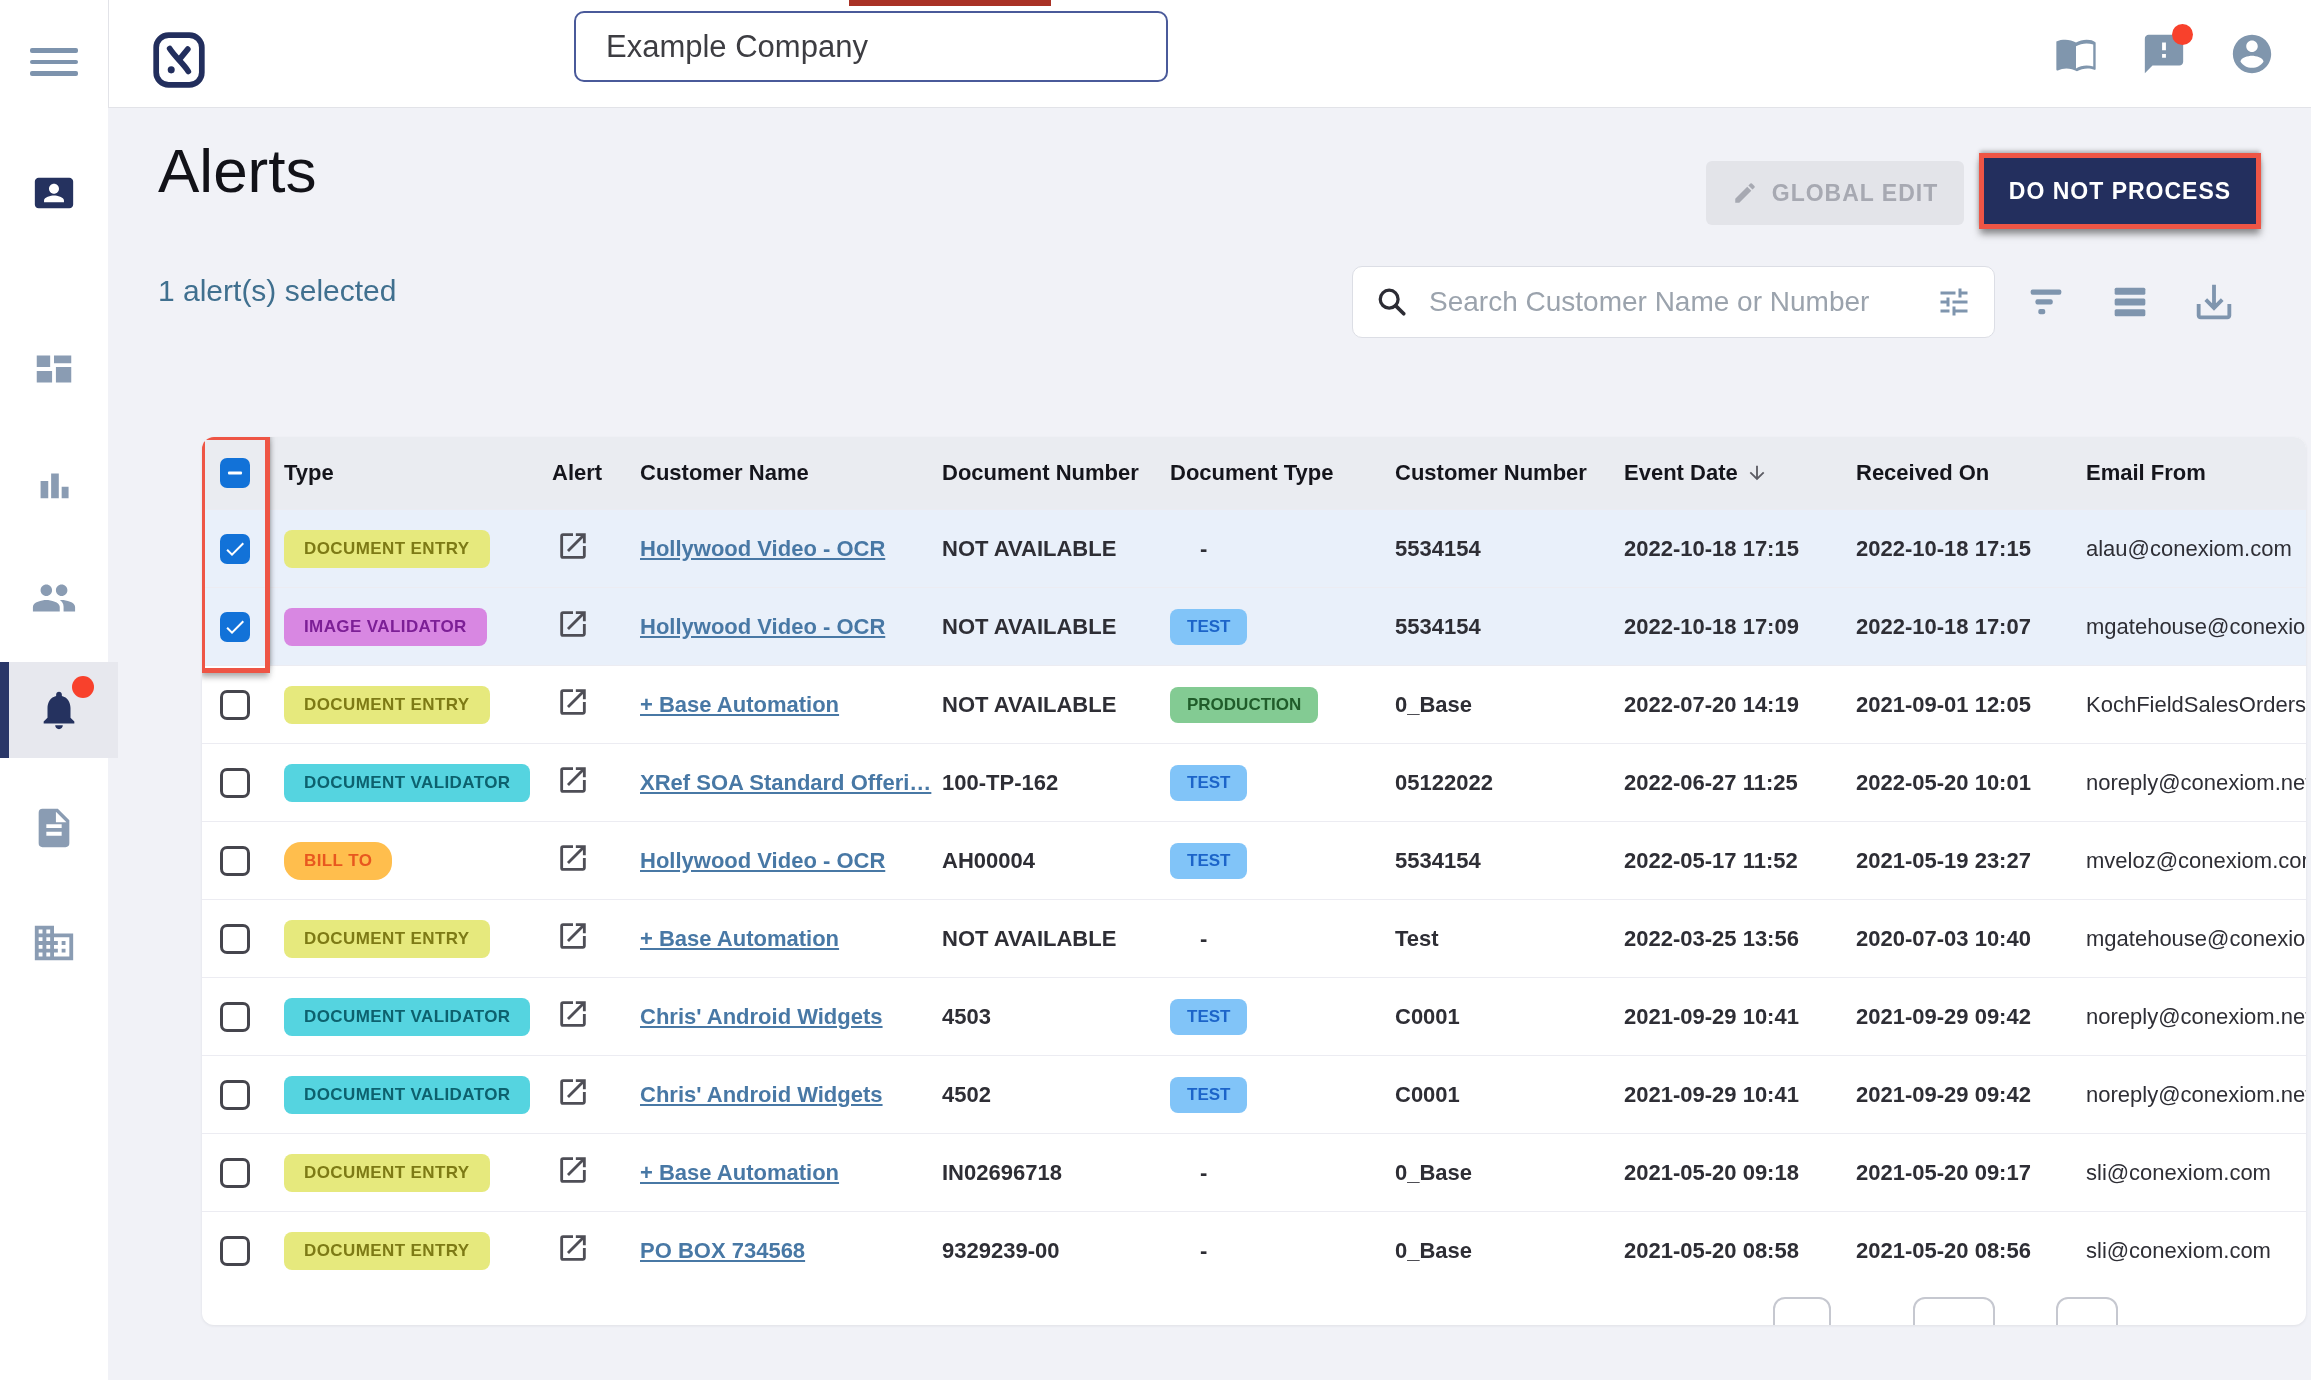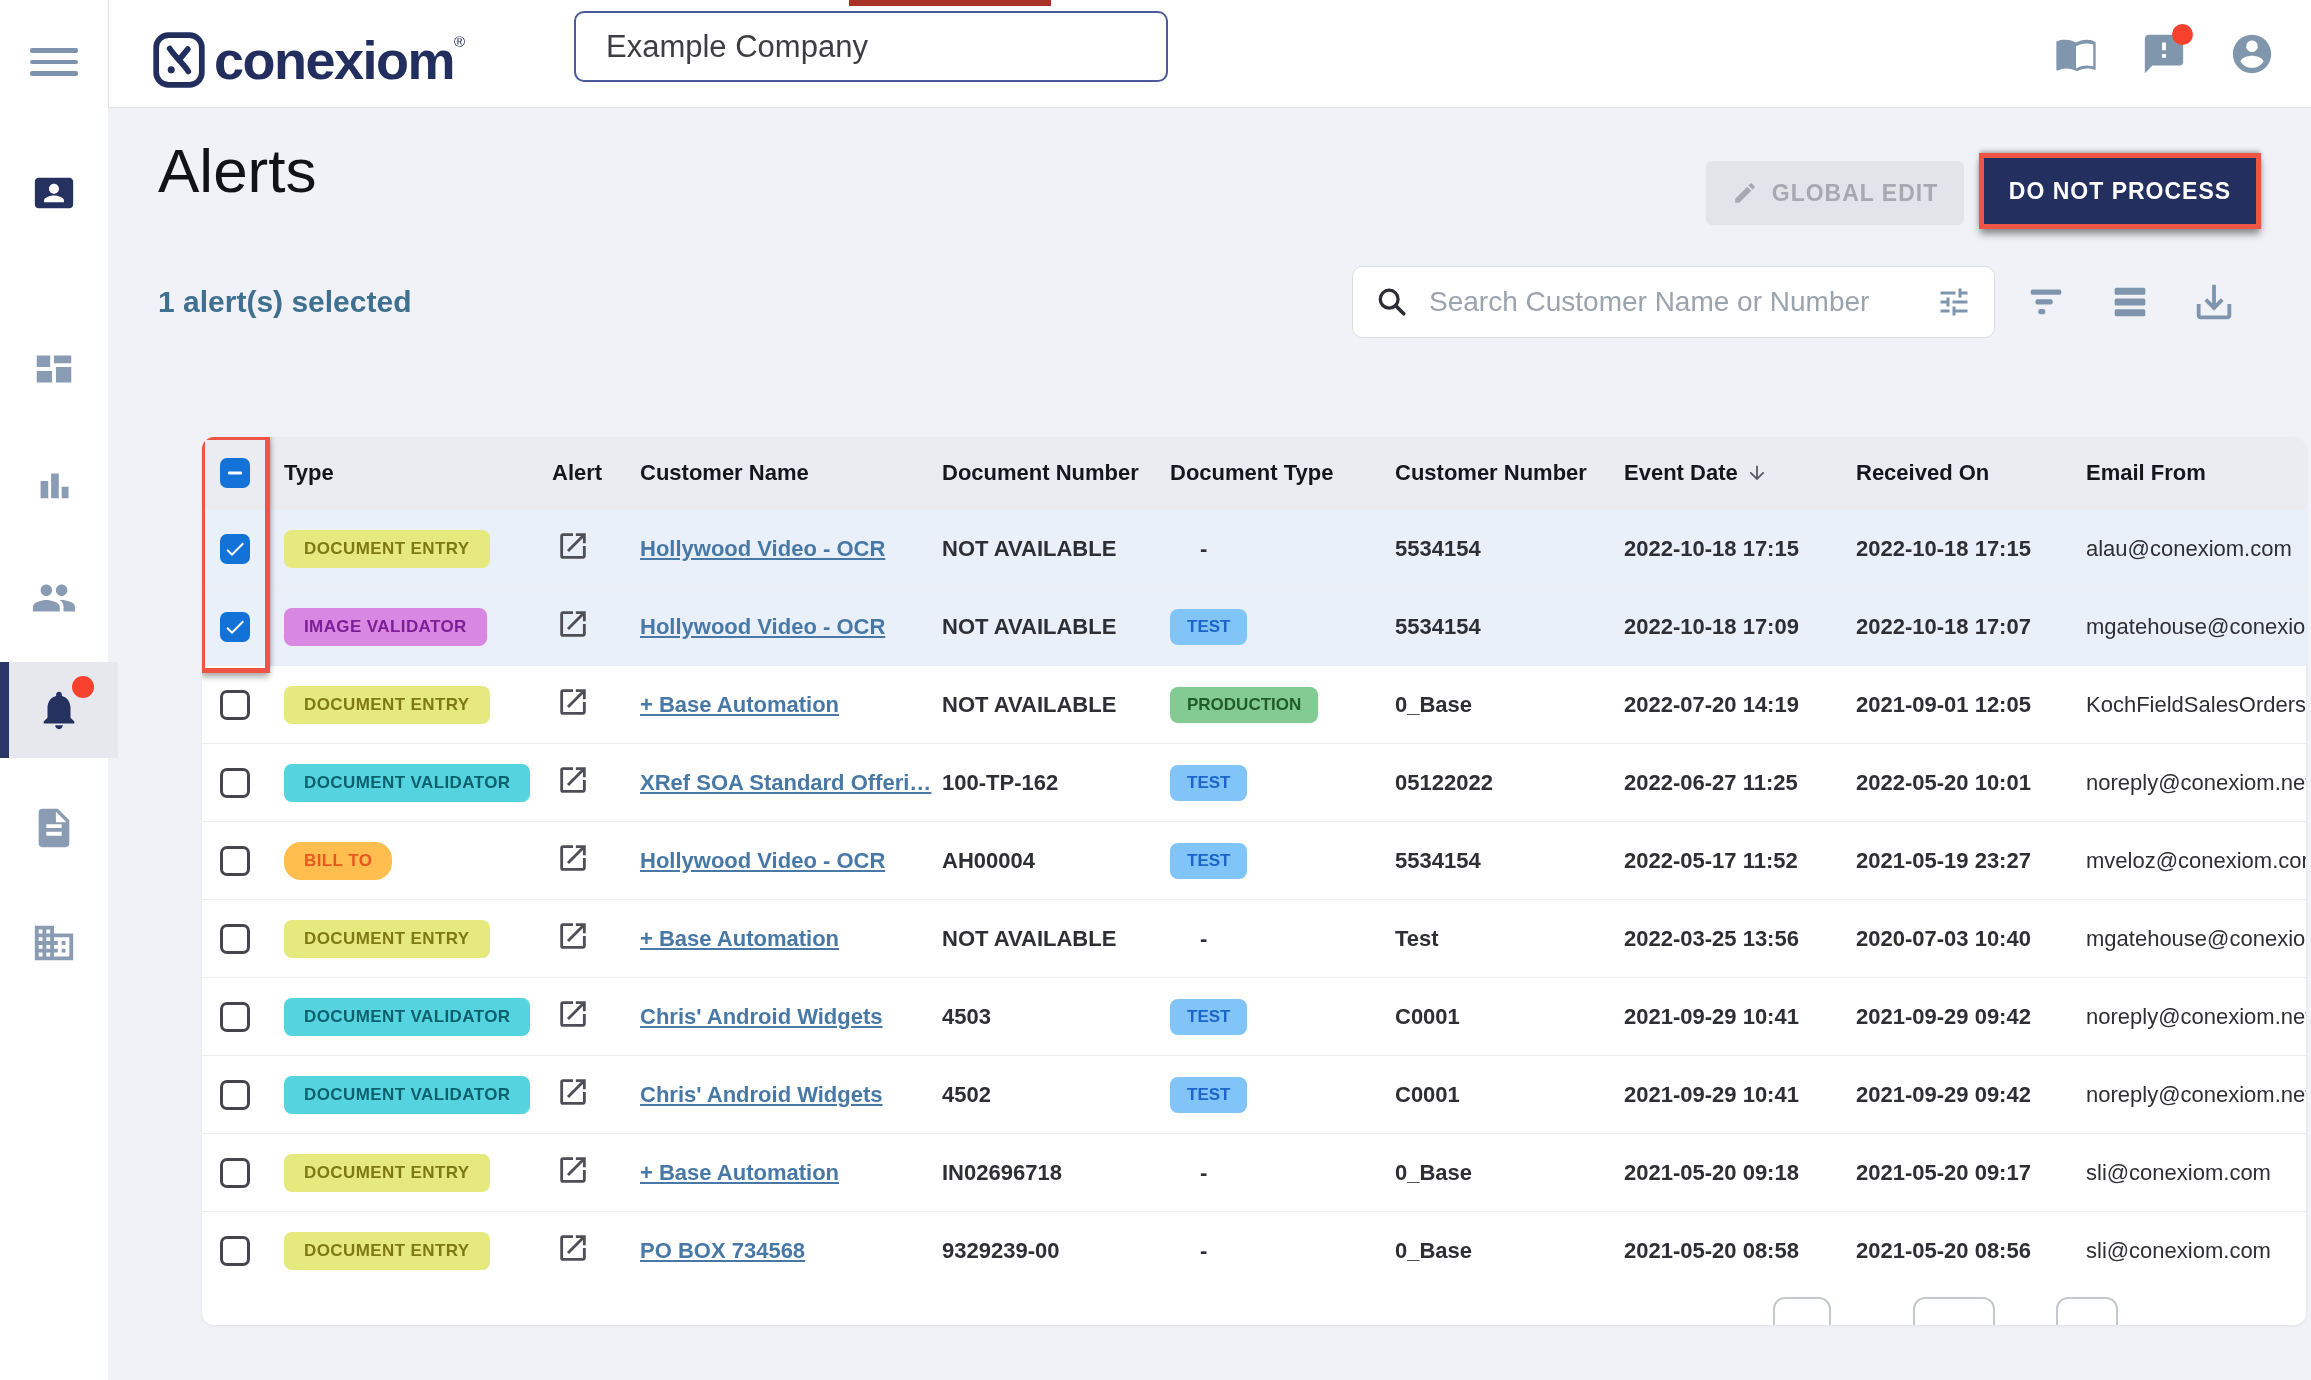--- a/index.html
+++ b/index.html
@@ -27,21 +27,21 @@
   .company-box { position:absolute; left:465px; top:11px; width:594px; height:71px; border:2px solid #4a5a9a; border-radius:10px; background:#fff; display:flex; align-items:center; padding:0 30px; }
   .company-box input { border:none; outline:none; font-size:31px; color:#3d3d42; width:100%; background:transparent; font-family:"Liberation Sans",sans-serif; }
   .topbar-icons { position:absolute; right:36px; top:0; height:108px; display:flex; align-items:center; gap:42px; }
   .tb-icon { position:relative; width:46px; height:46px; cursor:pointer; }
   .tb-icon svg { width:46px; height:46px; fill:#8096ad; }
   .tb-badge { position:absolute; right:-6px; top:-7px; width:21px; height:21px; border-radius:50%; background:#f8412c; }
 
   
   .main { position:absolute; left:108px; top:109px; right:0; bottom:0; background:#f1f2f7; }
   .page-title { position:absolute; left:50px; top:26px; font-size:62px; font-weight:400; color:#121218; }
-  .selection-status { position:absolute; left:50px; top:176px; font-size:30px; font-weight:700; color:#40708f; }
+  .selection-status { position:absolute; left:50px; top:165px; font-size:30px; font-weight:400; color:#40708f; }
 
   .btn-global-edit { position:absolute; left:1598px; top:52px; width:258px; height:64px; background:#e3e4e9; border:none; border-radius:6px; color:#a7a9b2; font-size:23px; font-weight:700; letter-spacing:1px; display:flex; align-items:center; justify-content:center; gap:14px; font-family:"Liberation Sans",sans-serif; }
   .btn-global-edit svg { width:26px; height:26px; fill:#a7a9b2; }
   .dnp-annotation { position:absolute; left:1871px; top:44px; width:282px; height:76px; border:5px solid #ee5545; box-shadow:0 6px 7px -1px rgba(50,50,50,.55), 0 -3px 4px -1px rgba(50,50,50,.35); }
   .btn-do-not-process { width:100%; height:100%; background:#232f5e; border:none; color:#ffffff; font-size:23px; font-weight:700; letter-spacing:1px; cursor:pointer; font-family:"Liberation Sans",sans-serif; }
 
   .search-box { position:absolute; left:1244px; top:157px; width:643px; height:72px; background:#fff; border:1px solid #dcdee5; border-radius:10px; display:flex; align-items:center; padding:0 22px; }
   .search-box svg.mag { width:34px; height:34px; flex:none; }
   .search-box input { flex:1; border:none; outline:none; font-size:28px; color:#3a3a40; margin-left:20px; font-family:"Liberation Sans",sans-serif; background:transparent; }
   .search-box input::placeholder { color:#9ba3ad; }
@@ -159,21 +159,20 @@
 <div class="topbar">
   <div class="red-top-strip"></div>
 
   <div class="logo">
     <svg class="logo-mark" viewBox="0 0 50 54">
       <rect x="3" y="3" width="44" height="48" rx="12" fill="none" stroke="#222e5d" stroke-width="5.5"></rect>
       <path d="M16 16 C 21 24, 29 30, 34 38" fill="none" stroke="#222e5d" stroke-width="5.5" stroke-linecap="round"></path>
       <path d="M33.5 16.5 L 27 24.5" fill="none" stroke="#222e5d" stroke-width="5.5" stroke-linecap="round"></path>
       <circle cx="17.5" cy="36.5" r="3.4" fill="#222e5d"></circle>
     </svg>
-    <div><span class="logo-text">conexiom</span><span class="logo-reg">®</span></div>
   </div>
 
   <div class="company-box">
     <input type="text" value="Example Company" style="">
   </div>
 
   <div class="topbar-icons">
     <div class="tb-icon">
       <svg viewBox="0 0 24 24">
           <path d="M21 5c-1.1-.35-2.3-.5-3.5-.5-1.7 0-4.15.65-5.5 1.5-1.35-.85-3.8-1.5-5.5-1.5S3.1 4.65 1.75 5.5v14.6c0 .25.25.5.5.5.1 0 .15-.05.25-.05 1.25-.6 3.05-1.05 4.5-1.05 1.7 0 4.15.65 5.5 1.5 1.26-.79 3.8-1.5 5.5-1.5 1.2 0 2.45.2 3.5.75.1.05.15.05.25.05.25 0 .5-.25.5-.5V6c-.6-.45-1.25-.75-2-1zm0 13.5c-1.1-.35-2.3-.5-3.5-.5-1.7 0-4.15.65-5.5 1.5V8c1.35-.85 3.8-1.5 5.5-1.5 1.2 0 2.4.15 3.5.5v11.5z"></path>

